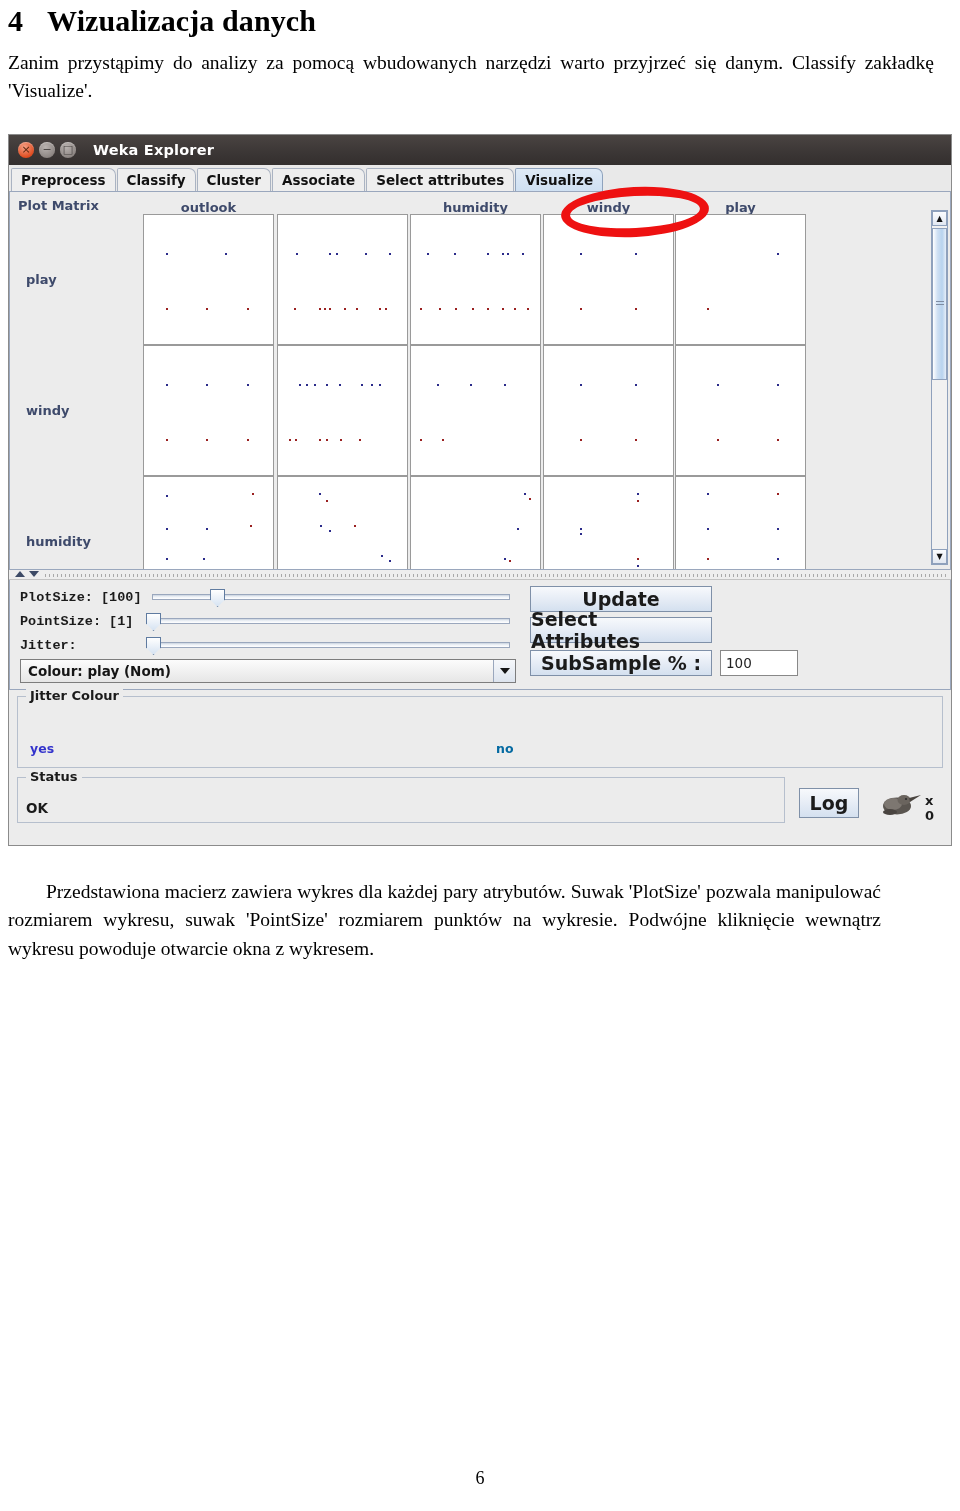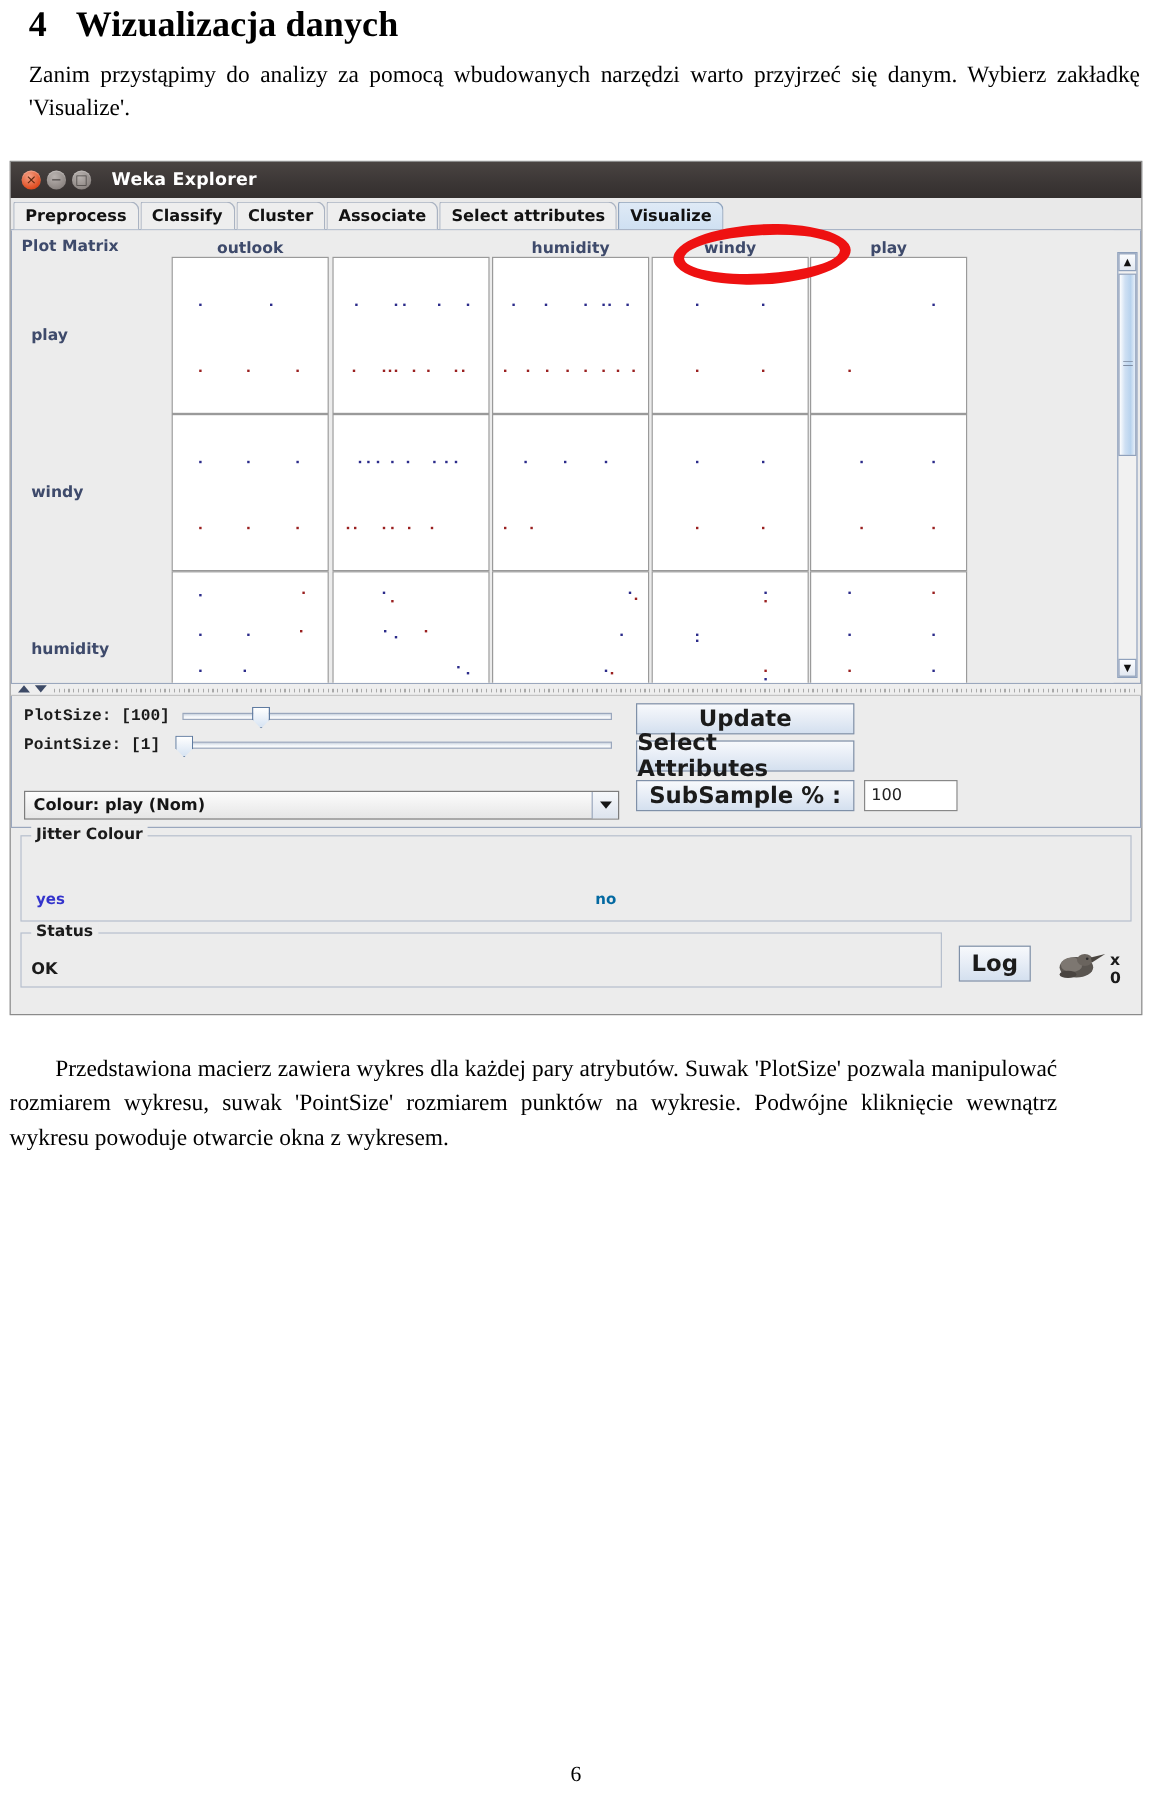--- a/index.html
+++ b/index.html
@@ -12,21 +12,21 @@
     height: 1511px;
     position: relative;
     font-family: "Liberation Serif", serif;
     color: #000000;
     overflow: hidden;
   }
 
   
   .doc-wrap {
     position: absolute;
-    left: 16px; top: 0;
+    left: 0; top: 0;
     width: 944px;
   }
   .sec-heading {
     font-family: "Liberation Serif", serif;
     font-weight: bold;
     font-size: 30px;
     margin: 0;
     padding: 4px 0 0 8px;
     letter-spacing: .1px;
     line-height: 1.15;
@@ -418,21 +418,21 @@
     text-align: center;
     font-size: 18px;
     font-family: "Liberation Serif", serif;
   }
 </style>
 </head>
 <body>
 
 <div class="doc-wrap">
   <h1 class="sec-heading"><span class="sec-num">4</span><span>Wizualizacja danych</span></h1>
-  <p class="body-par">Zanim przystąpimy do analizy za pomocą wbudowanych narzędzi warto przyjrzeć się danym. Wybierz zakładkę 'Visualize'.</p>
+  <p class="body-par">Zanim przystąpimy do analizy za pomocą wbudowanych narzędzi warto przyjrzeć się danym. Classify zakładkę 'Visualize'.</p>
 </div>
 
 <div class="weka-window">
 
   <div class="titlebar">
     <div class="win-btn close">
         <span class="glyph">×</span>
       </div>
     <div class="win-btn min">
         <span class="glyph">−</span>
@@ -626,20 +626,26 @@
       </span>
     </div>
 
     <div class="slider-row" style="top:30px;">
       <span class="slider-label">PointSize: [1]</span>
       <span class="slider-track">
         <span class="slider-knob" id="knob-pointsize" style="left: calc(0% - 7px);"></span>
       </span>
     </div>
 
+    <div class="slider-row" style="top:54px;">
+      <span class="slider-label">Jitter:</span>
+      <span class="slider-track">
+        <span class="slider-knob" id="knob-jitter" style="left: calc(0% - 7px);"></span>
+      </span>
+    </div>
 
     <div class="combo" style="top:79px;">
       <span class="combo-text">Colour: play (Nom)</span>
       <span class="combo-arrow">
           <i></i>
         </span>
     </div>
 
     <div class="jbutton" style="left:520px; top:6px; width:182px; height:26px;">Update</div>
     <div class="jbutton" style="left:520px; top:37px; width:182px; height:26px;">Select Attributes</div>

